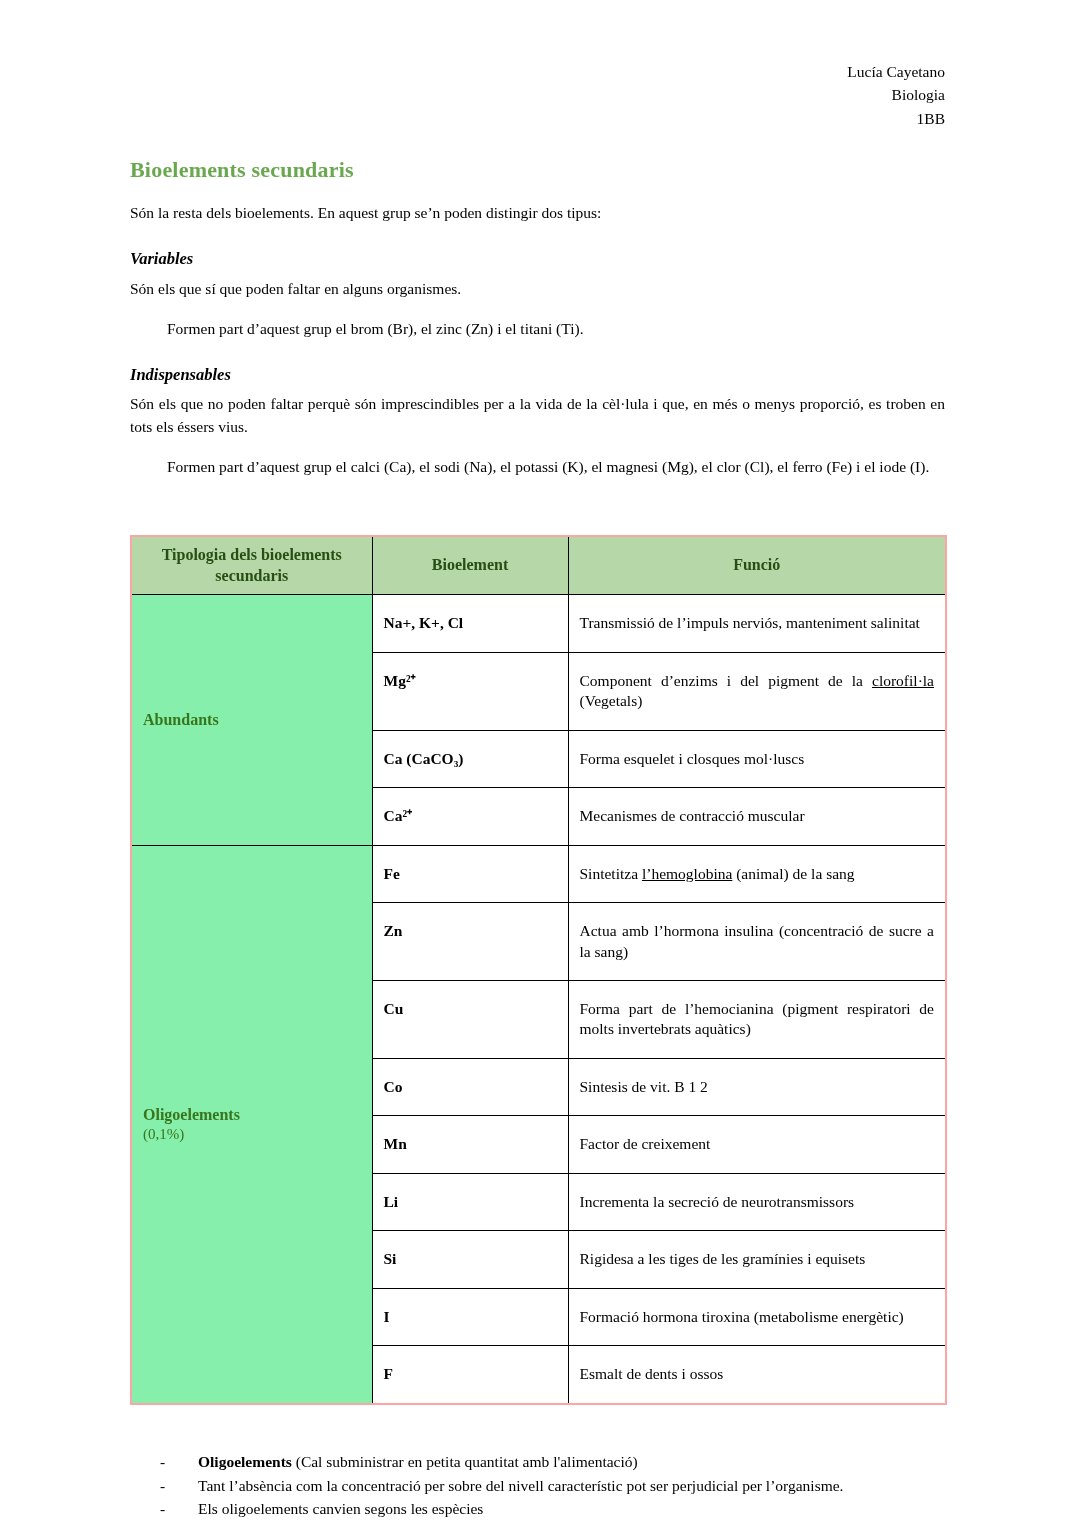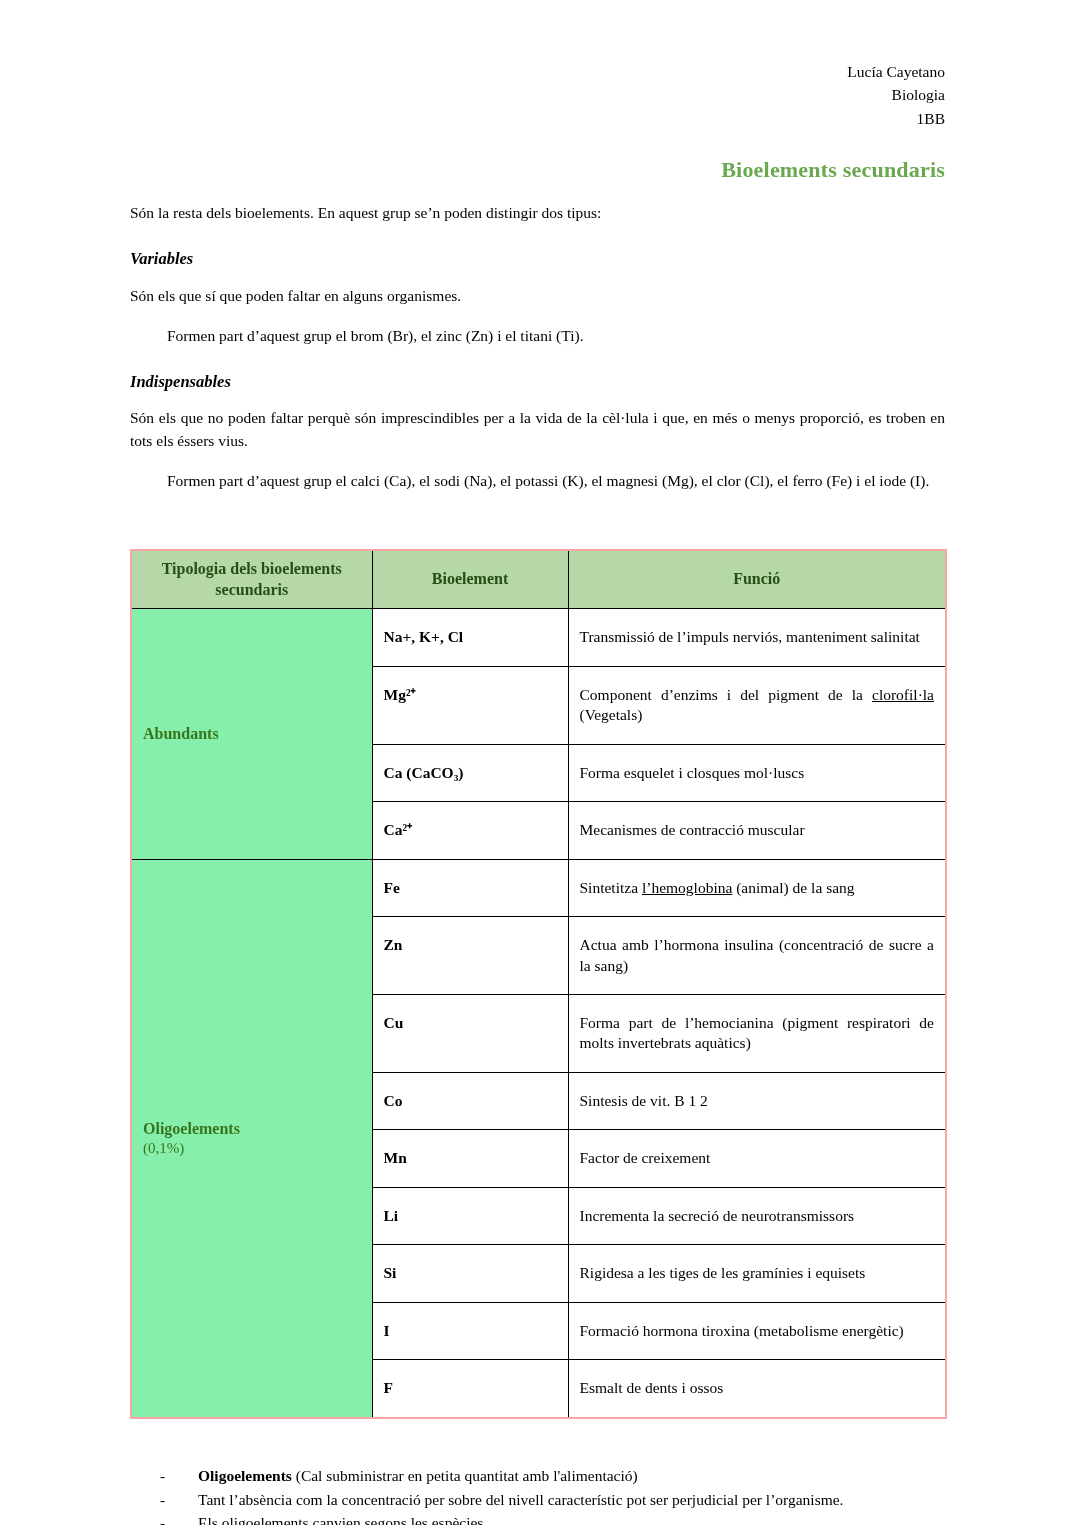--- a/index.html
+++ b/index.html
@@ -4,24 +4,24 @@
 <style>
   * { margin: 0; padding: 0; box-sizing: border-box; }
   html, body { background: #ffffff; }
   .page {
     width: 1080px; height: 1525px; background: #ffffff;
     font-family: "Liberation Serif", serif; color: #000;
     font-size: 15.5px; line-height: 1.48;
     padding: 60px 135px 0 130px; position: relative; overflow: hidden;
   }
   .meta { text-align: right; line-height: 1.5; }
-  .h1 { margin-top: 24px; font-size: 22px; font-weight: bold; color: #6aa84f; letter-spacing: .2px; text-align: right; }
+  .h1 { margin-top: 24px; font-size: 22px; font-weight: bold; color: #6aa84f; letter-spacing: .2px; }
   .intro { margin-top: 16px; }
   .subhead { margin-top: 22px; font-size: 16.5px; font-weight: bold; font-style: italic; }
-  .body-p { margin-top: 13px; }
+  .body-p { margin-top: 6px; }
   .just { text-align: justify; }
   .note { margin-top: 17px; margin-left: 37px; margin-right: 0; }
 
   table.bio {
     border-collapse: collapse; table-layout: fixed;
     width: 815px; margin-top: 56px; font-size: 15.5px;
     border: 2px solid #fca5a5;
   }
   col.c1 { width: 241px; } col.c2 { width: 196px; } col.c3 { width: 378px; }
   .bio th {

